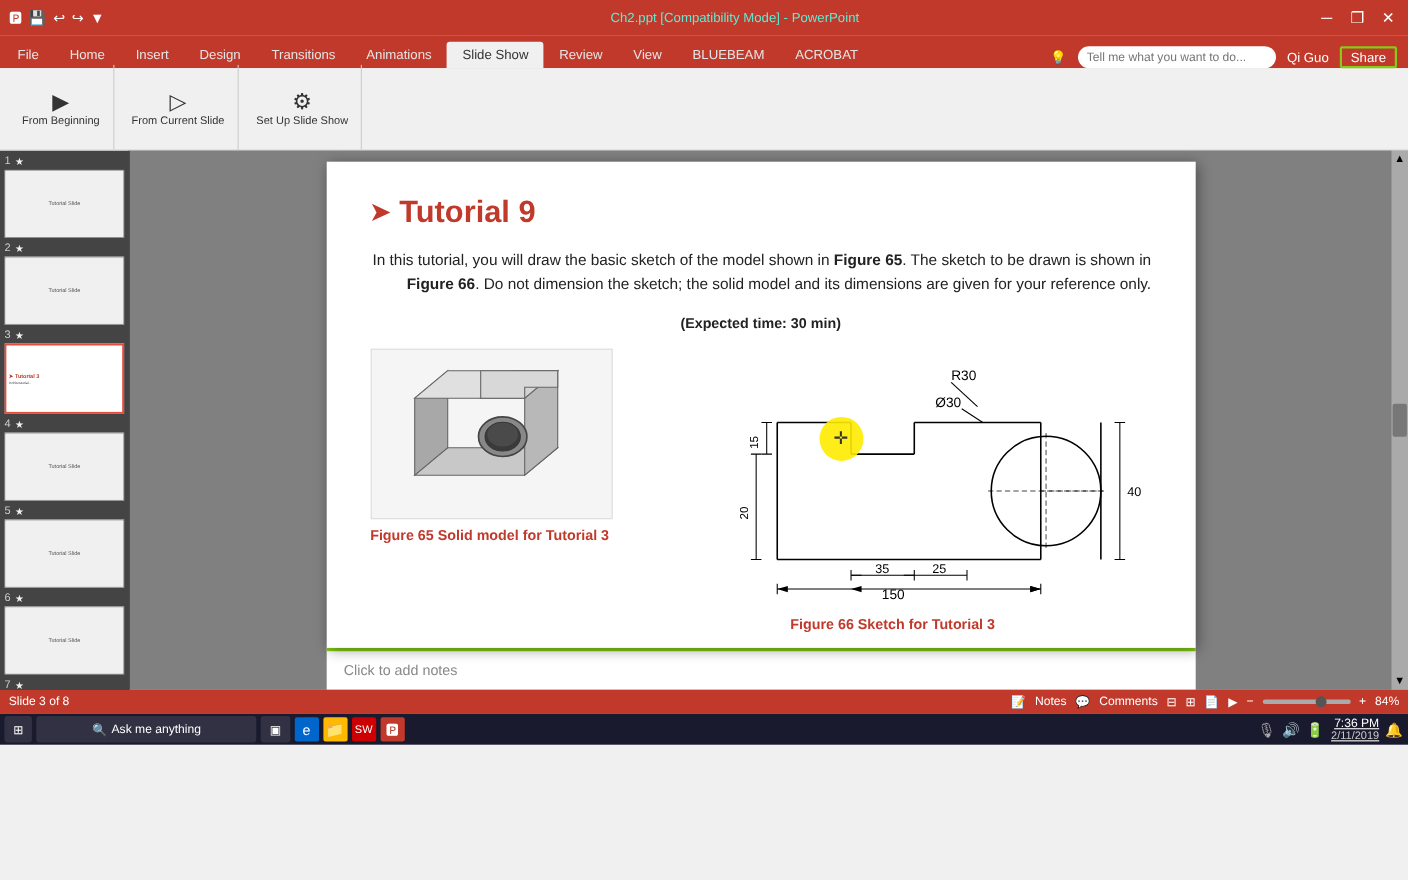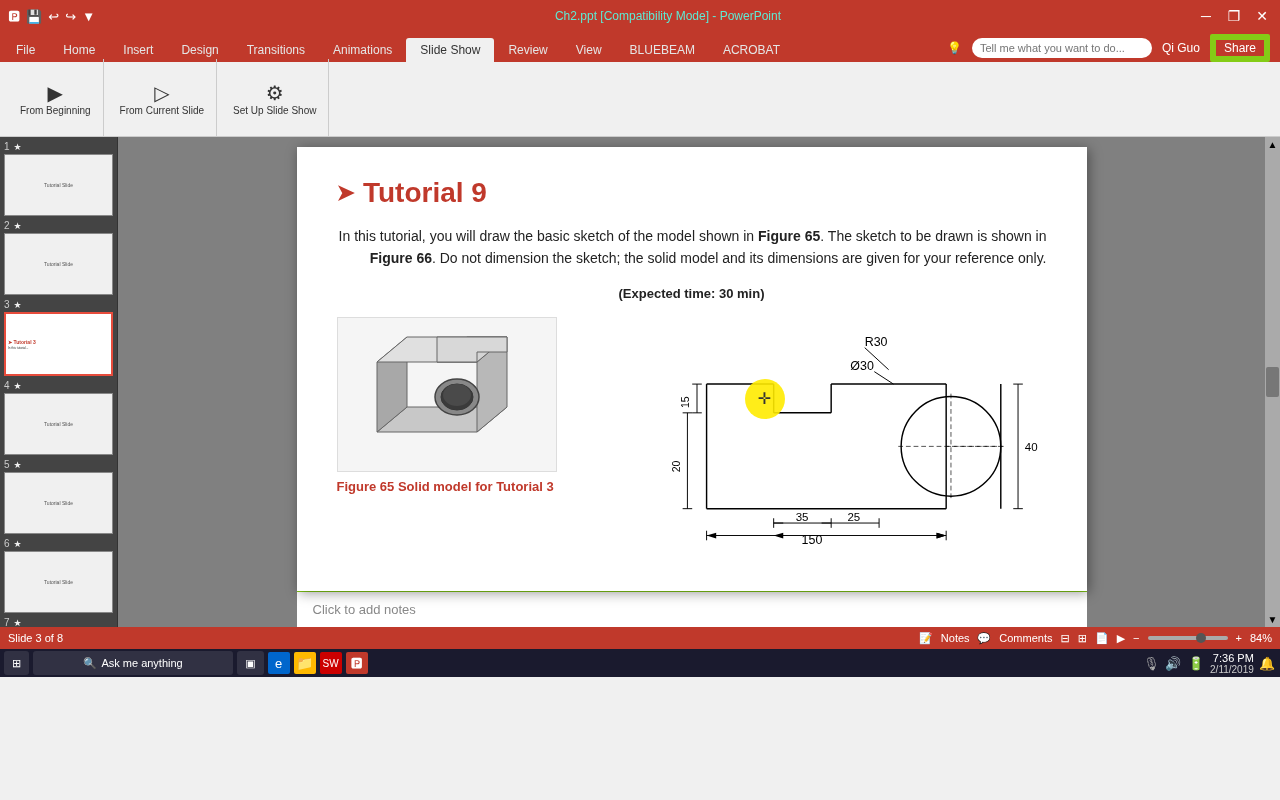--- a/index.html
+++ b/index.html
@@ -196,20 +196,21 @@
       justify-content: center;
       cursor: pointer;
       color: white;
       font-size: 11px;
     }
     #taskbar-time {
       margin-left: auto;
       color: white;
       font-size: 11px;
       text-align: right;
+      text-decoration: underline;
     }
     .taskbar-icon {
       width: 22px;
       height: 22px;
       border-radius: 2px;
       display: flex;
       align-items: center;
       justify-content: center;
       cursor: pointer;
       font-size: 14px;
@@ -386,21 +387,21 @@
   <div class="ribbon-tab">Animations</div>
   <div class="ribbon-tab active-tab">Slide Show</div>
   <div class="ribbon-tab">Review</div>
   <div class="ribbon-tab">View</div>
   <div class="ribbon-tab">BLUEBEAM</div>
   <div class="ribbon-tab">ACROBAT</div>
   <div style="margin-left:auto; display:flex; align-items:center; gap:10px; padding-right:8px; color:white; font-size:12px;">
     <span>💡</span>
     <input type="text" style="width: 180px; height: 20px; font-size: 11px; border-radius: 10px; border: none; padding: 0px 8px;" placeholder="Tell me what you want to do...">
     <span style="color:white;">Qi Guo</span>
-    <span style="color:white; border:6px solid #84cc16; padding:1px 8px; border-radius:2px; cursor:pointer;">Share</span>
+    <span style="color:white; border:2px solid #84cc16; padding:1px 8px; border-radius:2px; cursor:pointer;">Share</span>
   </div>
 </div>
 
 <div id="ribbon-content" style="height:75px; background:#f0f0f0; border-bottom:1px solid #ccc; display:flex; align-items:center; padding:4px 8px; gap:4px;">
   <div class="ribbon-section">
     <div class="ribbon-btn">
       <span class="ribbon-btn-icon">▶</span>
       <span>From Beginning</span>
     </div>
   </div>
@@ -620,26 +621,29 @@
 
             <line x1="120" y1="70" x2="120" y2="100" stroke="black" stroke-width="1"></line>
             <line x1="115" y1="70" x2="125" y2="70" stroke="black" stroke-width="1"></line>
             <line x1="115" y1="100" x2="125" y2="100" stroke="black" stroke-width="1"></line>
             <text x="105" y="88" font-size="11" fill="black" font-family="Arial" transform="rotate(-90,112,88)">15</text>
 
             <polygon points="200,228 210,225 210,231" fill="black"></polygon>
             <polygon points="380,228 370,225 370,231" fill="black"></polygon>
           </svg>
 
-        </div>
-
-      </div>
-    </div>
-
-    <div id="notes-panel" style="width:790px; background:white; border-top:1px solid #84cc16; height:42px; display:flex; align-items:center; padding:10px 16px;">
+          <div class="figure66-caption">
+            <span>Figure 66</span><span> Sketch for Tutorial 3</span>
+          </div>
+        </div>
+
+      </div>
+    </div>
+
+    <div id="notes-panel" style="width:790px; background:white; border-top:3px solid #84cc16; height:42px; display:flex; align-items:center; padding:10px 16px;">
       <span style="font-size:13px; color:#888; cursor:text;">Click to add notes</span>
     </div>
 
   </div>
 
   <div id="right-scrollbar" style="width:15px; background:#aaa; display:flex; flex-direction:column; align-items:center;">
     <div style="font-size:10px; cursor:pointer; padding:2px;">▲</div>
     <div style="flex:1; width:100%; display:flex; flex-direction:column; align-items:center; justify-content:center;">
       <div style="width:13px; height:30px; background:#777; border-radius:2px;"></div>
     </div>

